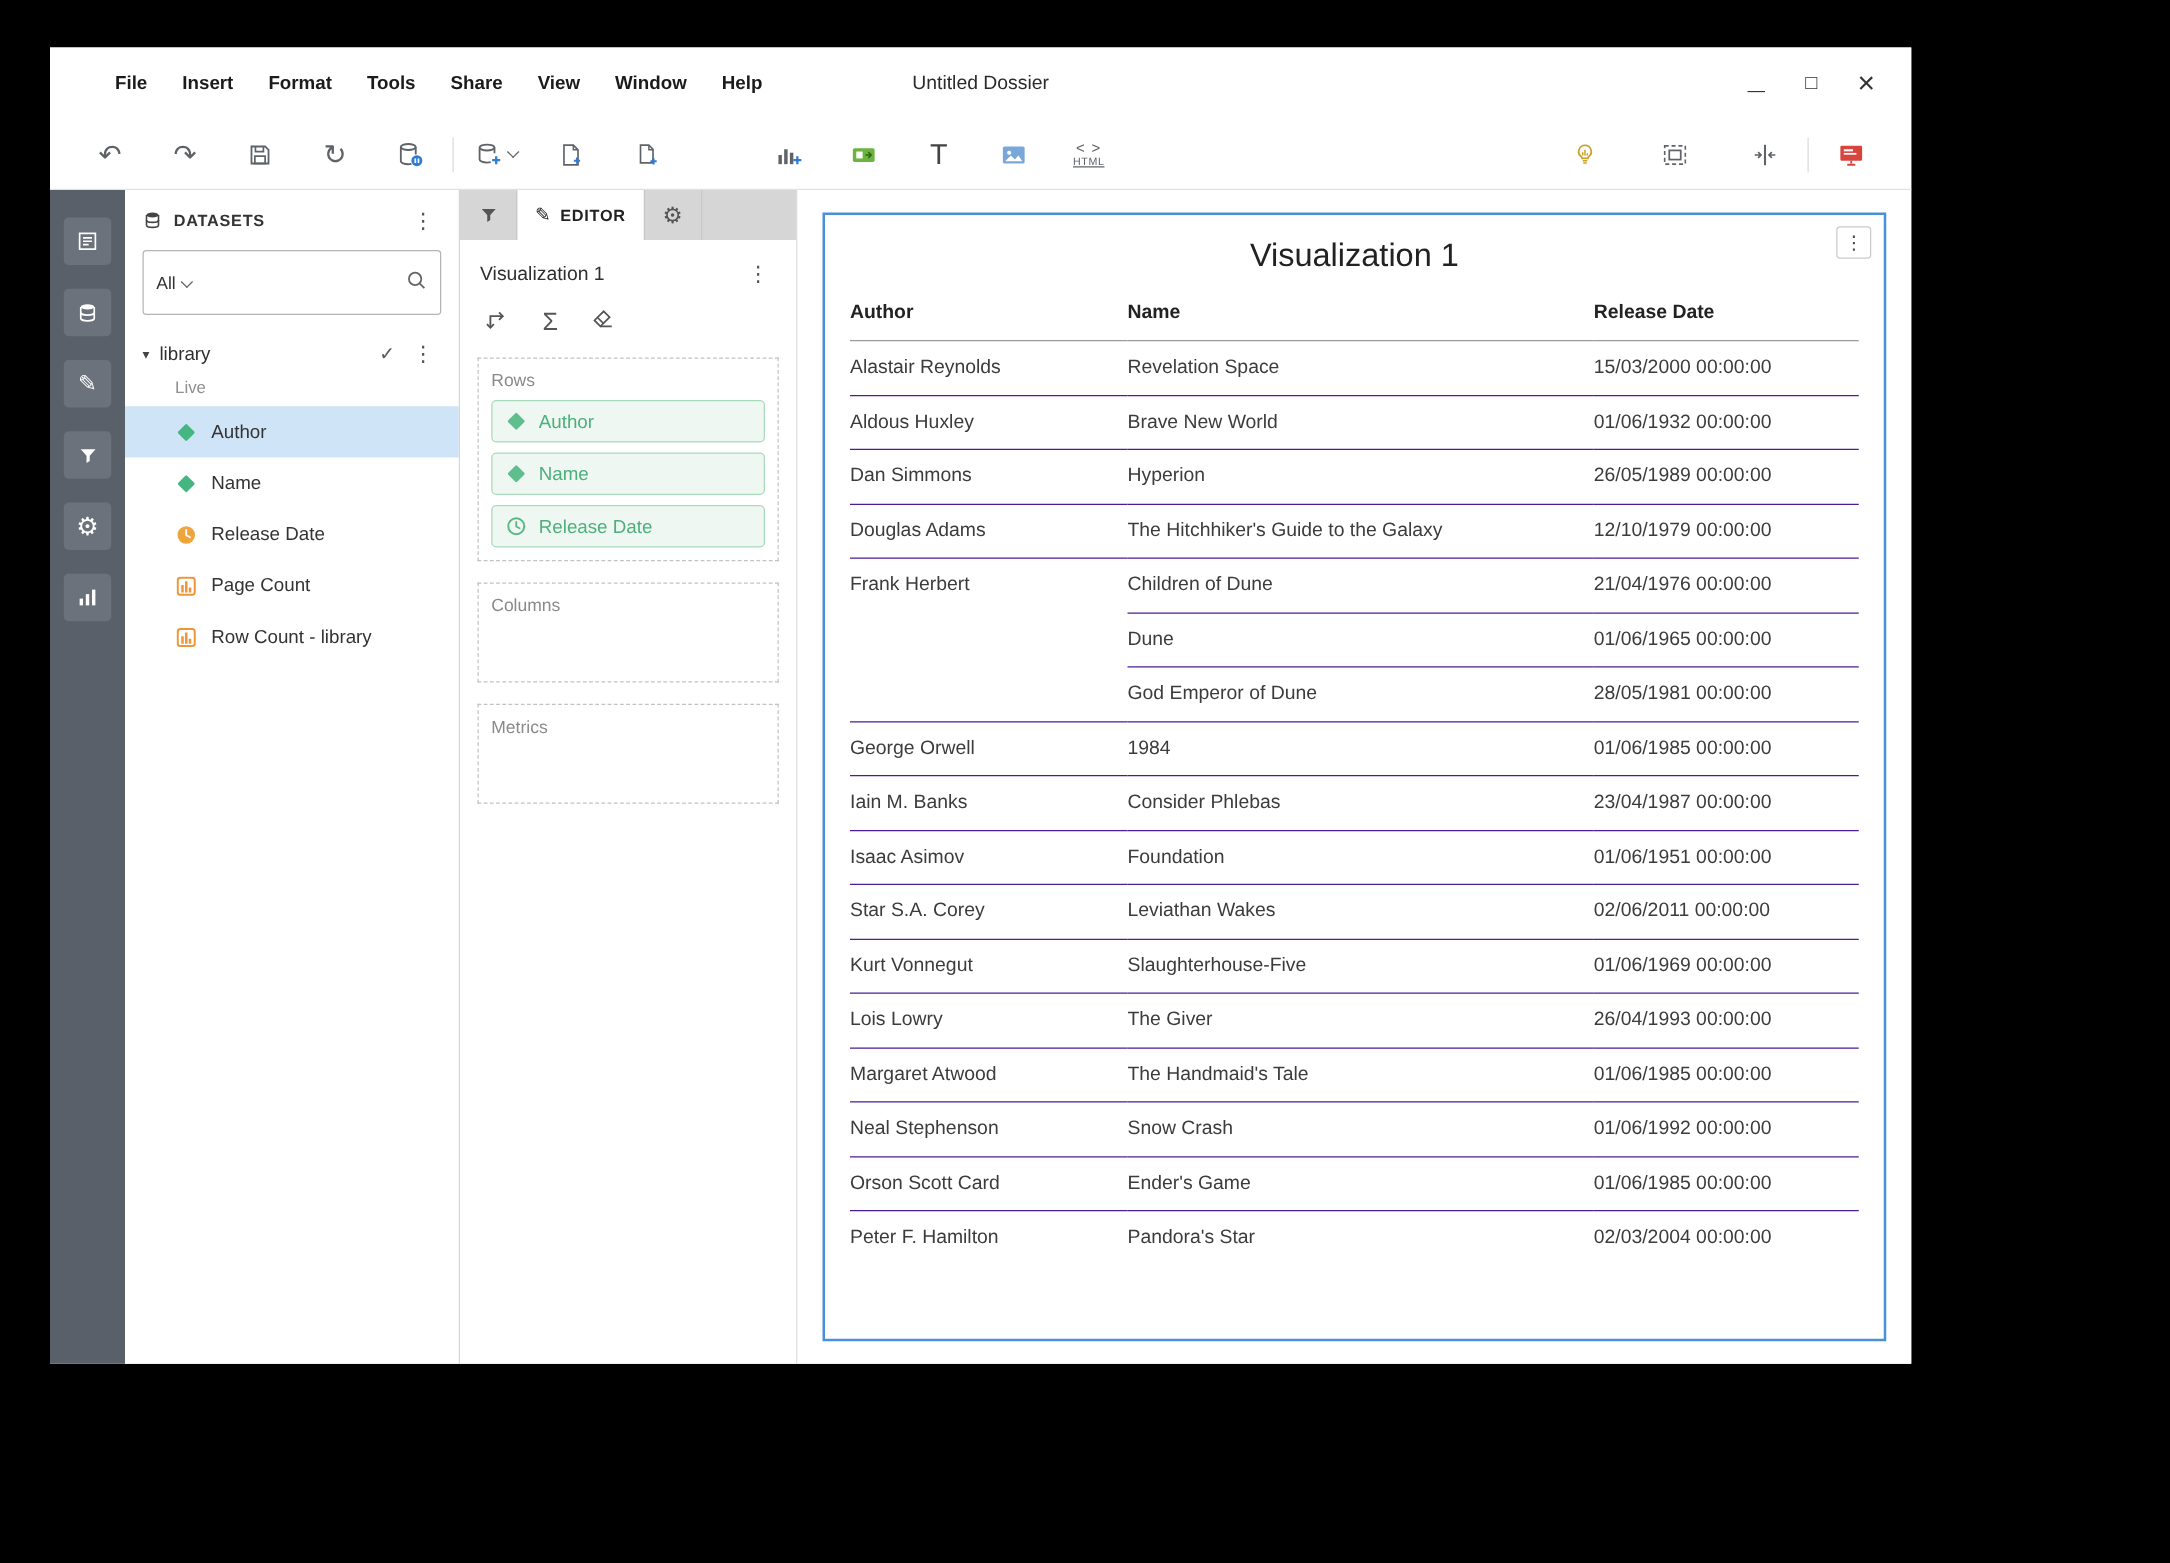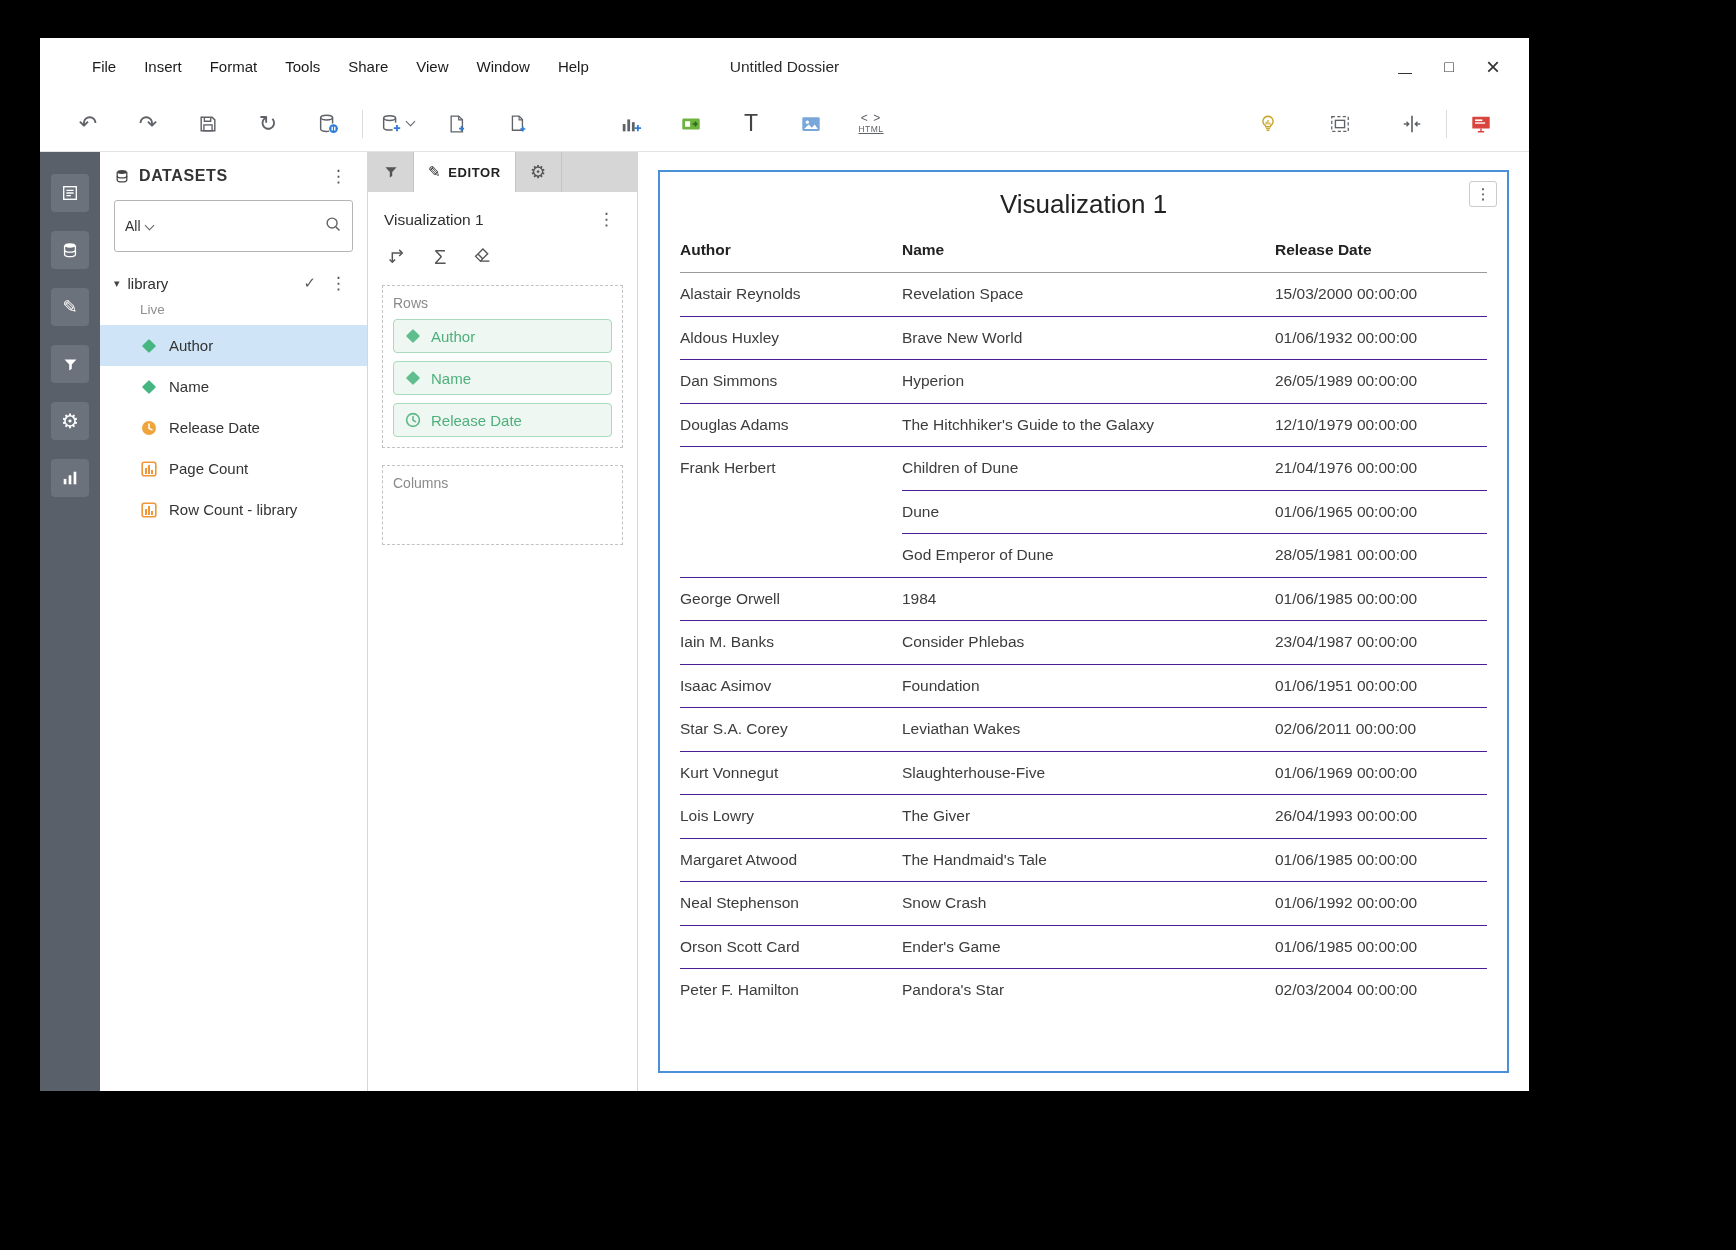--- a/index.html
+++ b/index.html
@@ -3,21 +3,21 @@
 <meta charset="utf-8">
 <style>
   * { margin:0; padding:0; box-sizing:border-box; }
   html,body { background:#000; font-family:"Liberation Sans", sans-serif; }
   .stage { position:relative; width:1736px; height:1250px; background:#000; overflow:hidden; }
   .window { position:absolute; left:40px; top:38px; width:1489px; height:1053px; background:#fff;
             display:flex; flex-direction:column; box-shadow:0 0 18px rgba(0,0,0,.6); }
 
   
   .titlebar { height:58px; display:flex; align-items:center; position:relative; flex:none; background:#fff; }
-  .menu-bar { display:flex; padding-left:38px; z-index:2; }
+  .menu-bar { display:flex; padding-left:38px; z-index:2;font-weight:bold; }
   .menu-item { padding:0 14px; font-size:15px; color:#1b1b1b; cursor:default; line-height:58px; }
   .win-title { position:absolute; left:0; right:0; text-align:center; font-size:15.5px; color:#2b2b2b; }
   .win-controls { margin-left:auto; display:flex; align-items:center; gap:0; padding-right:14px; z-index:2; }
   .win-btn { width:44px; height:40px; display:flex; align-items:center; justify-content:center; color:#333; }
   .win-btn.min { font-size:14px; padding-top:10px; }
   .win-btn.max { font-size:16px; }
   .win-btn.close { font-size:24px; }
 
   
   .toolbar { height:56px; flex:none; display:flex; align-items:center; padding:0 26px; border-bottom:1px solid #e2e2e2; background:#fff; }
@@ -34,21 +34,21 @@
   
   .body { flex:1; display:flex; min-height:0; }
 
   
   .rail { width:60px; flex:none; background:#596069; display:flex; flex-direction:column; align-items:center; padding-top:22px; gap:19px; }
   .rail-btn { width:38px; height:38px; background:#6b727b; border-radius:4px; display:flex; align-items:center; justify-content:center; color:#fff; font-size:18px; }
 
   
   .ds-panel { width:268px; flex:none; border-right:1px solid #d6d6d6; display:flex; flex-direction:column; background:#fff; }
   .ds-header { height:48px; display:flex; align-items:center; padding:0 14px; gap:9px; }
-  .ds-header .ttl { font-size:16px; font-weight:bold; letter-spacing:.6px; color:#333; }
+  .ds-header .ttl { font-size:13px; font-weight:bold; letter-spacing:.6px; color:#333; }
   .kebab { color:#555; font-size:17px; padding:2px 6px; }
   .ml-auto { margin-left:auto; }
   .search-row { margin:0 14px 12px; border:1px solid #b5b5b5; border-radius:3px; height:52px; display:flex; align-items:center; padding:0 10px; }
   .search-row .all { font-size:14px; color:#333; }
   .tree-row { height:38px; display:flex; align-items:center; padding:0 14px; gap:8px; font-size:15px; color:#2f2f2f; }
   .caret { font-size:11px; color:#444; }
   .check { color:#5a5a5a; font-size:15px; }
   .live { padding:0 0 6px 40px; color:#8f8f8f; font-size:13.5px; }
   .ds-fields { display:flex; flex-direction:column; margin-top:2px; }
   .ds-field { height:41px; display:flex; align-items:center; padding-left:40px; gap:11px; font-size:15px; color:#333; }
@@ -414,20 +414,23 @@
                       <path d="M8 4.5v3.7l2.6 1.4" stroke="#5cb885" stroke-width="1.5" fill="none" stroke-linecap="round"></path>
                     </svg>
                   </span>
     <span class="chip-label">Release Date</span>
   </div>
               </div>
           </div>
           <div class="zone empty">
             <div class="zone-label">Columns</div>
           </div>
+          <div class="zone empty">
+            <div class="zone-label">Metrics</div>
+          </div>
         </div>
       </div>
 
       <div class="canvas">
         <div class="viz">
           <div class="viz-kebab">⋮</div>
           <div class="viz-title">Visualization 1</div>
           <div class="grid-wrap">
             <table class="grid">
               <thead>

